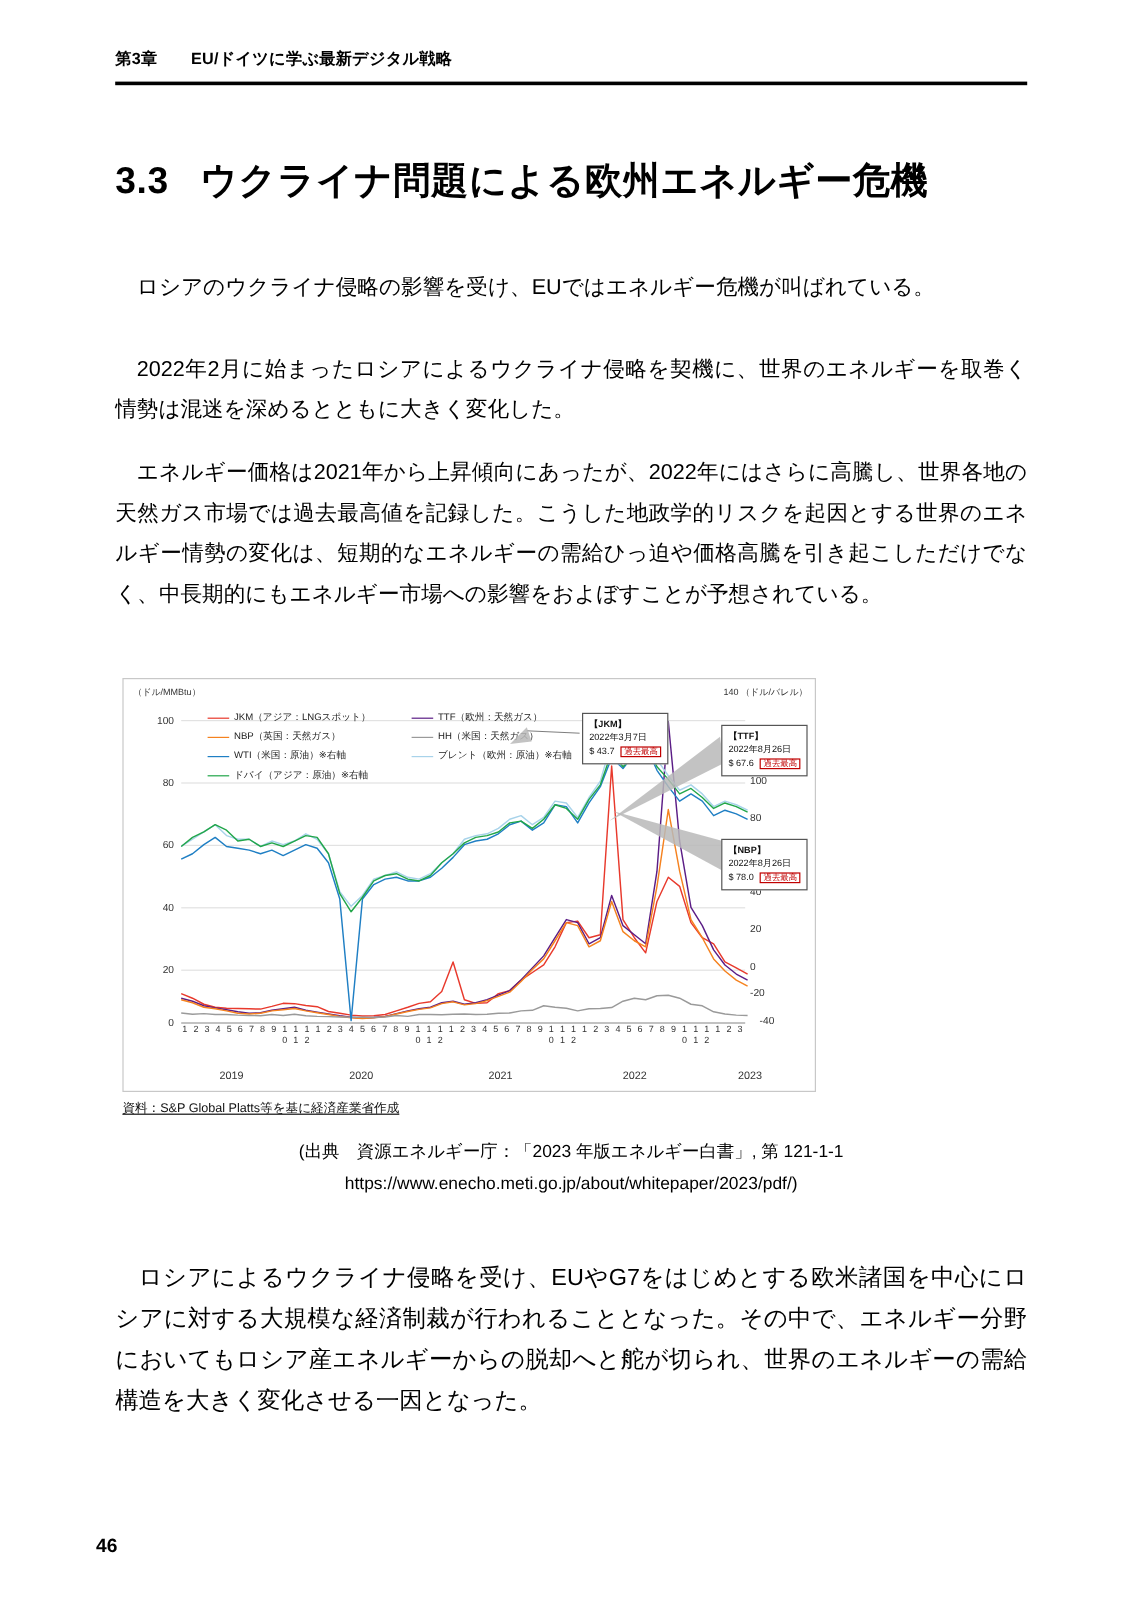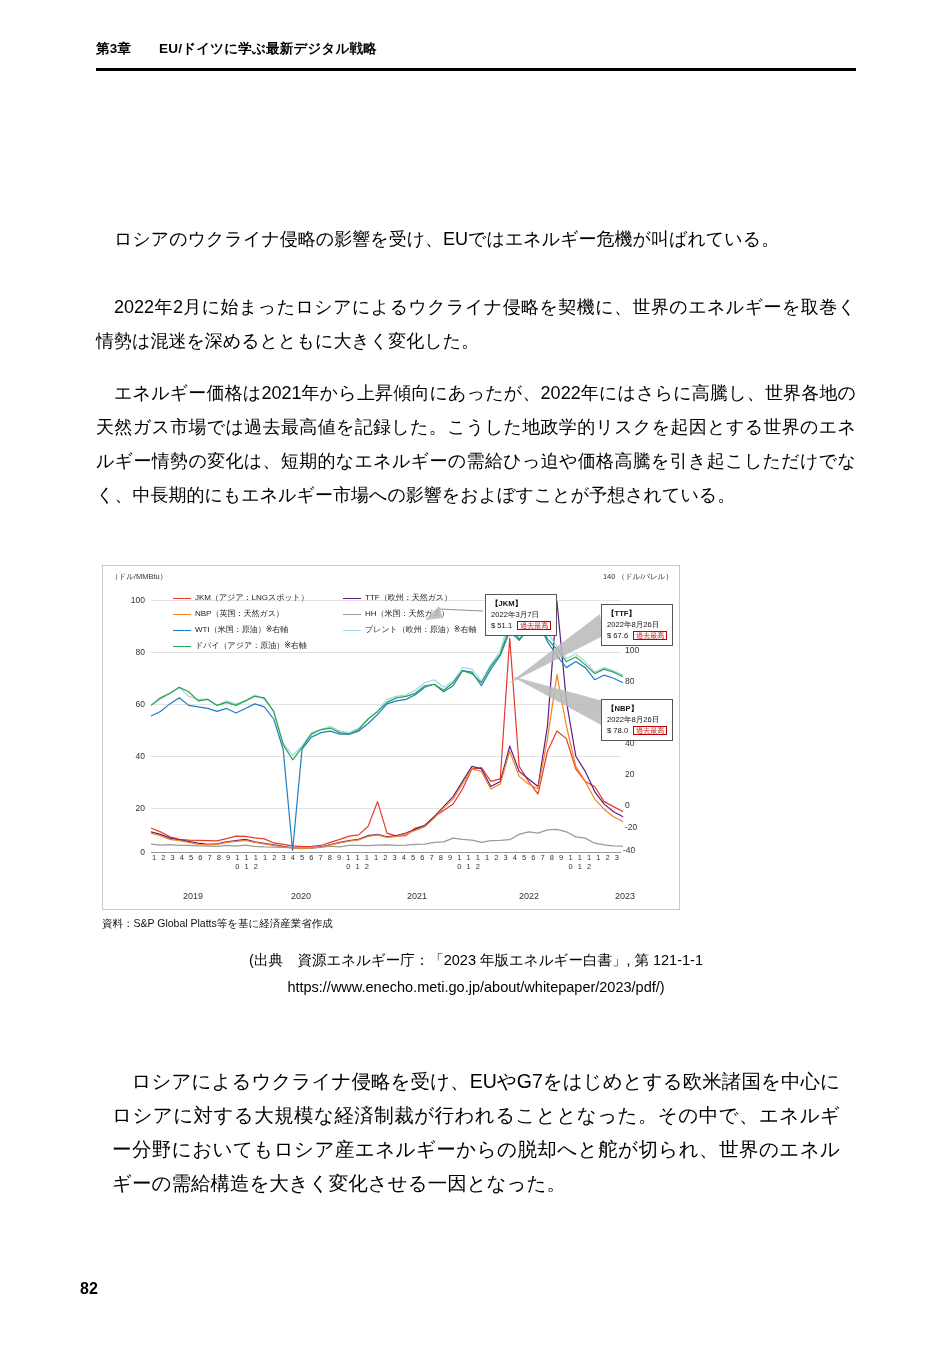--- a/index.html
+++ b/index.html
@@ -208,20 +208,21 @@
     color: #333;
     text-align: center;
     width: 60px;
   }
   .source {
     position: absolute;
     left: 6px;
     top: 352px;
     font-size: 10.5px;
     color: #111;
+    text-decoration: underline;
   }
   .fig-caption {
     position: absolute;
     left: 0;
     top: 382px;
     width: 760px;
     text-align: center;
     font-size: 15.5px;
     font-weight: bold;
     line-height: 27px;
@@ -234,41 +235,45 @@
   
   #para4 {
     position: absolute;
     left: 96px;
     top: 1048px;
     width: 760px;
     font-size: 19.5px;
     line-height: 34px;
     text-align: justify;
   }
-  #para4 p { margin: 16px; text-indent: 1em; }
+  #para4 p { margin: 0; text-indent: 1em; }
 
   .folio {
     position: absolute;
     left: 80px;
     top: 1280px;
     font-size: 16px;
     font-weight: bold;
   }
 </style>
 </head>
 <body>
 
 <div class="page">
 
   <div class="runhead">
     <span class="chap">第3章</span>
     <span>EU/ドイツに学ぶ最新デジタル戦略</span>
   </div>
   <div class="runhead-rule"></div>
 
+  <div class="sec-head">
+    <span class="num">3.3</span>
+    <span>ウクライナ問題による欧州エネルギー危機</span>
+  </div>
 
   <div class="body-block" id="para1">
     <p>ロシアのウクライナ侵略の影響を受け、EUではエネルギー危機が叫ばれている。</p>
   </div>
   <div class="body-block" id="para2">
     <p>2022年2月に始まったロシアによるウクライナ侵略を契機に、世界のエネルギーを取巻く情勢は混迷を深めるとともに大きく変化した。</p>
   </div>
   <div class="body-block" id="para3">
     <p>エネルギー価格は2021年から上昇傾向にあったが、2022年にはさらに高騰し、世界各地の天然ガス市場では過去最高値を記録した。こうした地政学的リスクを起因とする世界のエネルギー情勢の変化は、短期的なエネルギーの需給ひっ迫や価格高騰を引き起こしただけでなく、中長期的にもエネルギー市場への影響をおよぼすことが予想されている。</p>
   </div>
@@ -296,21 +301,21 @@
         <div class="ytick" style="left:18px; top:281px;">0</div>
 
         <div class="ytick-r" style="right:30px; top:48px;">120</div>
         <div class="ytick-r" style="right:30px; top:79px;">100</div>
         <div class="ytick-r" style="right:30px; top:110px;">80</div>
         <div class="ytick-r" style="right:30px; top:141px;">60</div>
         <div class="ytick-r" style="right:30px; top:172px;">40</div>
         <div class="ytick-r" style="right:30px; top:203px;">20</div>
         <div class="ytick-r" style="right:30px; top:234px;">0</div>
         <div class="ytick-r" style="right:30px; top:256px;">-20</div>
-        <div class="ytick-r" style="right:32px; top:279px;">-40</div>
+        <div class="ytick-r" style="right:22px; top:279px;">-40</div>
 
         <div class="legend">
           <div class="item">
             <span class="swatch" style="border-top-color:#e8392c;"></span>
             <span>JKM（アジア：LNGスポット）</span>
           </div>
           <div class="item">
             <span class="swatch" style="border-top-color:#5b1d86;"></span>
             <span>TTF（欧州：天然ガス）</span>
           </div>
@@ -352,21 +357,21 @@
           <line x1="380" y1="45" x2="336" y2="43" stroke="#777" stroke-width="0.8"></line>
           <polygon points="336,40 322,54 340,52" fill="#b8b8b8" opacity="0.85"></polygon>
           <polygon points="497,48 405,118 500,70" fill="#b8b8b8" opacity="0.85"></polygon>
           <polygon points="500,160 408,110 500,135" fill="#b8b8b8" opacity="0.85"></polygon>
         </svg>
 
         <div class="callout" style="left:382px; top:28px;">
           <div class="ttl">【JKM】</div>
           <div>2022年3月7日</div>
           <div>
-            <span>$ 51.1</span>
+            <span>$ 43.7</span>
             <span class="hi">過去最高</span>
           </div>
         </div>
 
         <div class="callout" style="left:498px; top:38px;">
           <div class="ttl">【TTF】</div>
           <div>2022年8月26日</div>
           <div>
             <span>$ 67.6</span>
             <span class="hi">過去最高</span>
@@ -448,14 +453,14 @@
     <div class="fig-caption">
       <div class="src">(出典　資源エネルギー庁：「2023 年版エネルギー白書」, 第 121-1-1</div>
       <div class="src">https://www.enecho.meti.go.jp/about/whitepaper/2023/pdf/)</div>
     </div>
   </div>
 
   <div id="para4">
     <p>ロシアによるウクライナ侵略を受け、EUやG7をはじめとする欧米諸国を中心にロシアに対する大規模な経済制裁が行われることとなった。その中で、エネルギー分野においてもロシア産エネルギーからの脱却へと舵が切られ、世界のエネルギーの需給構造を大きく変化させる一因となった。</p>
   </div>
 
-  <div class="folio">82</div>
+  <div class="folio">46</div>
 </div>
 
 </body></html>

